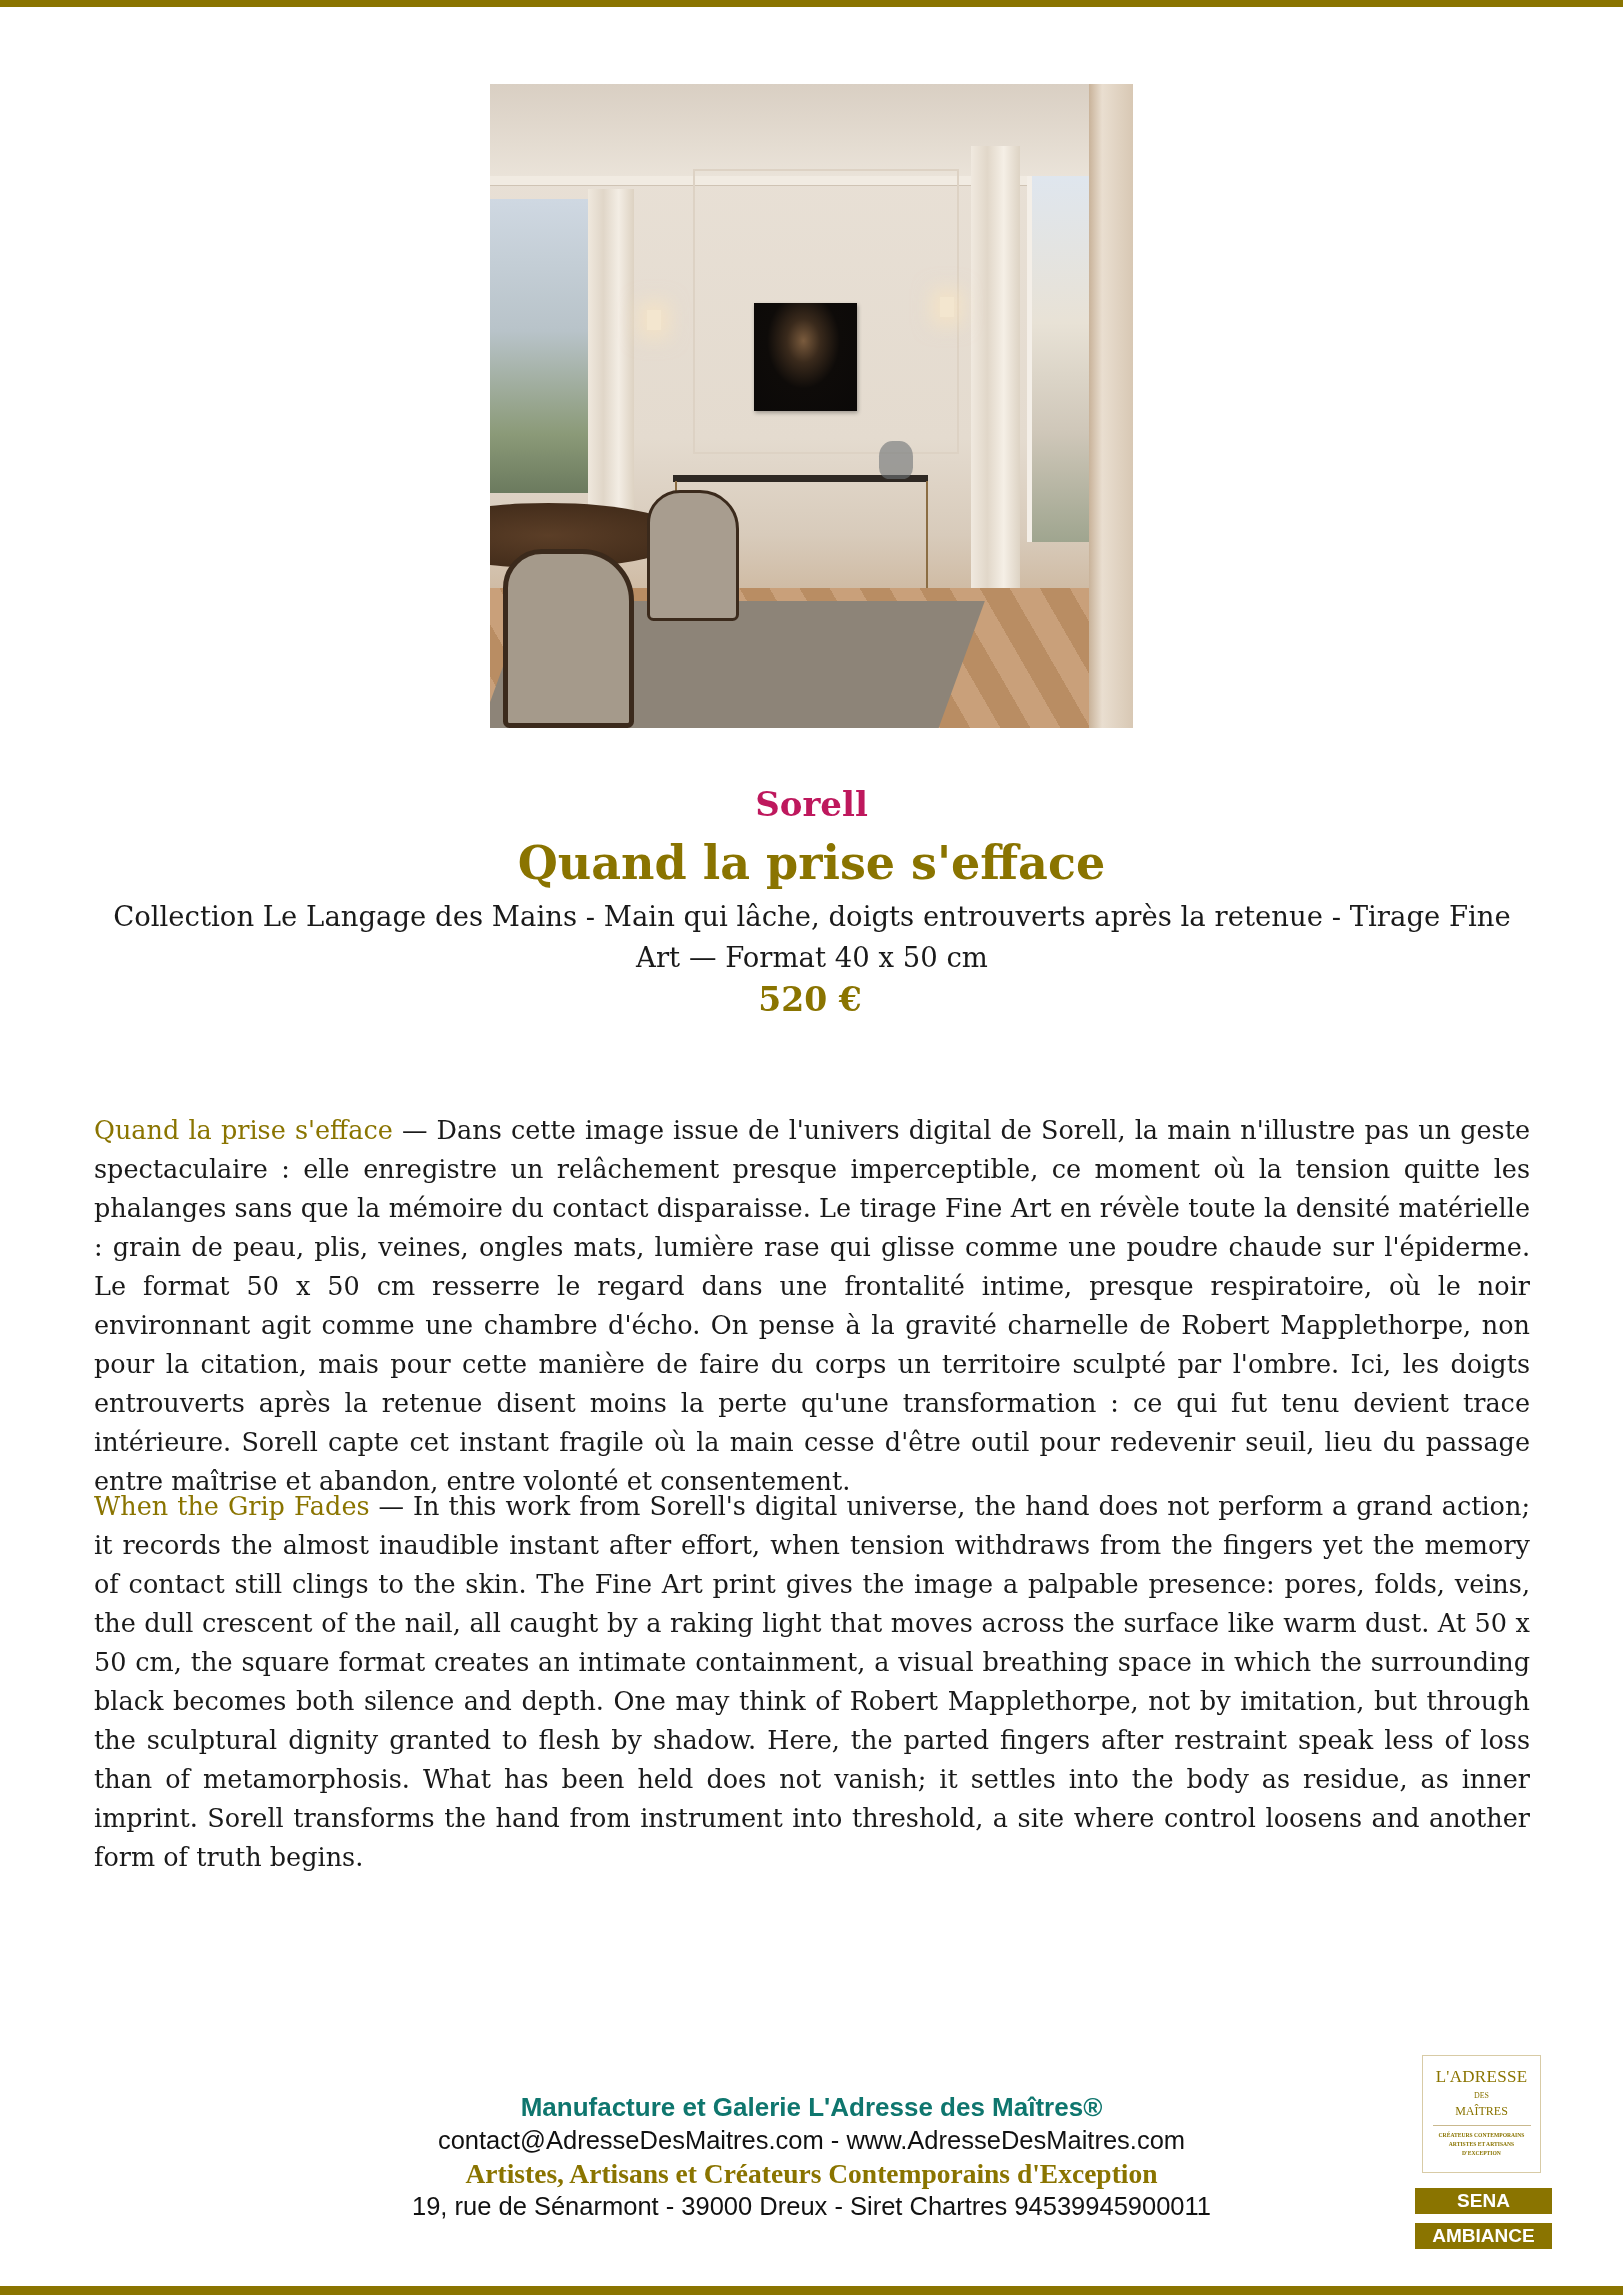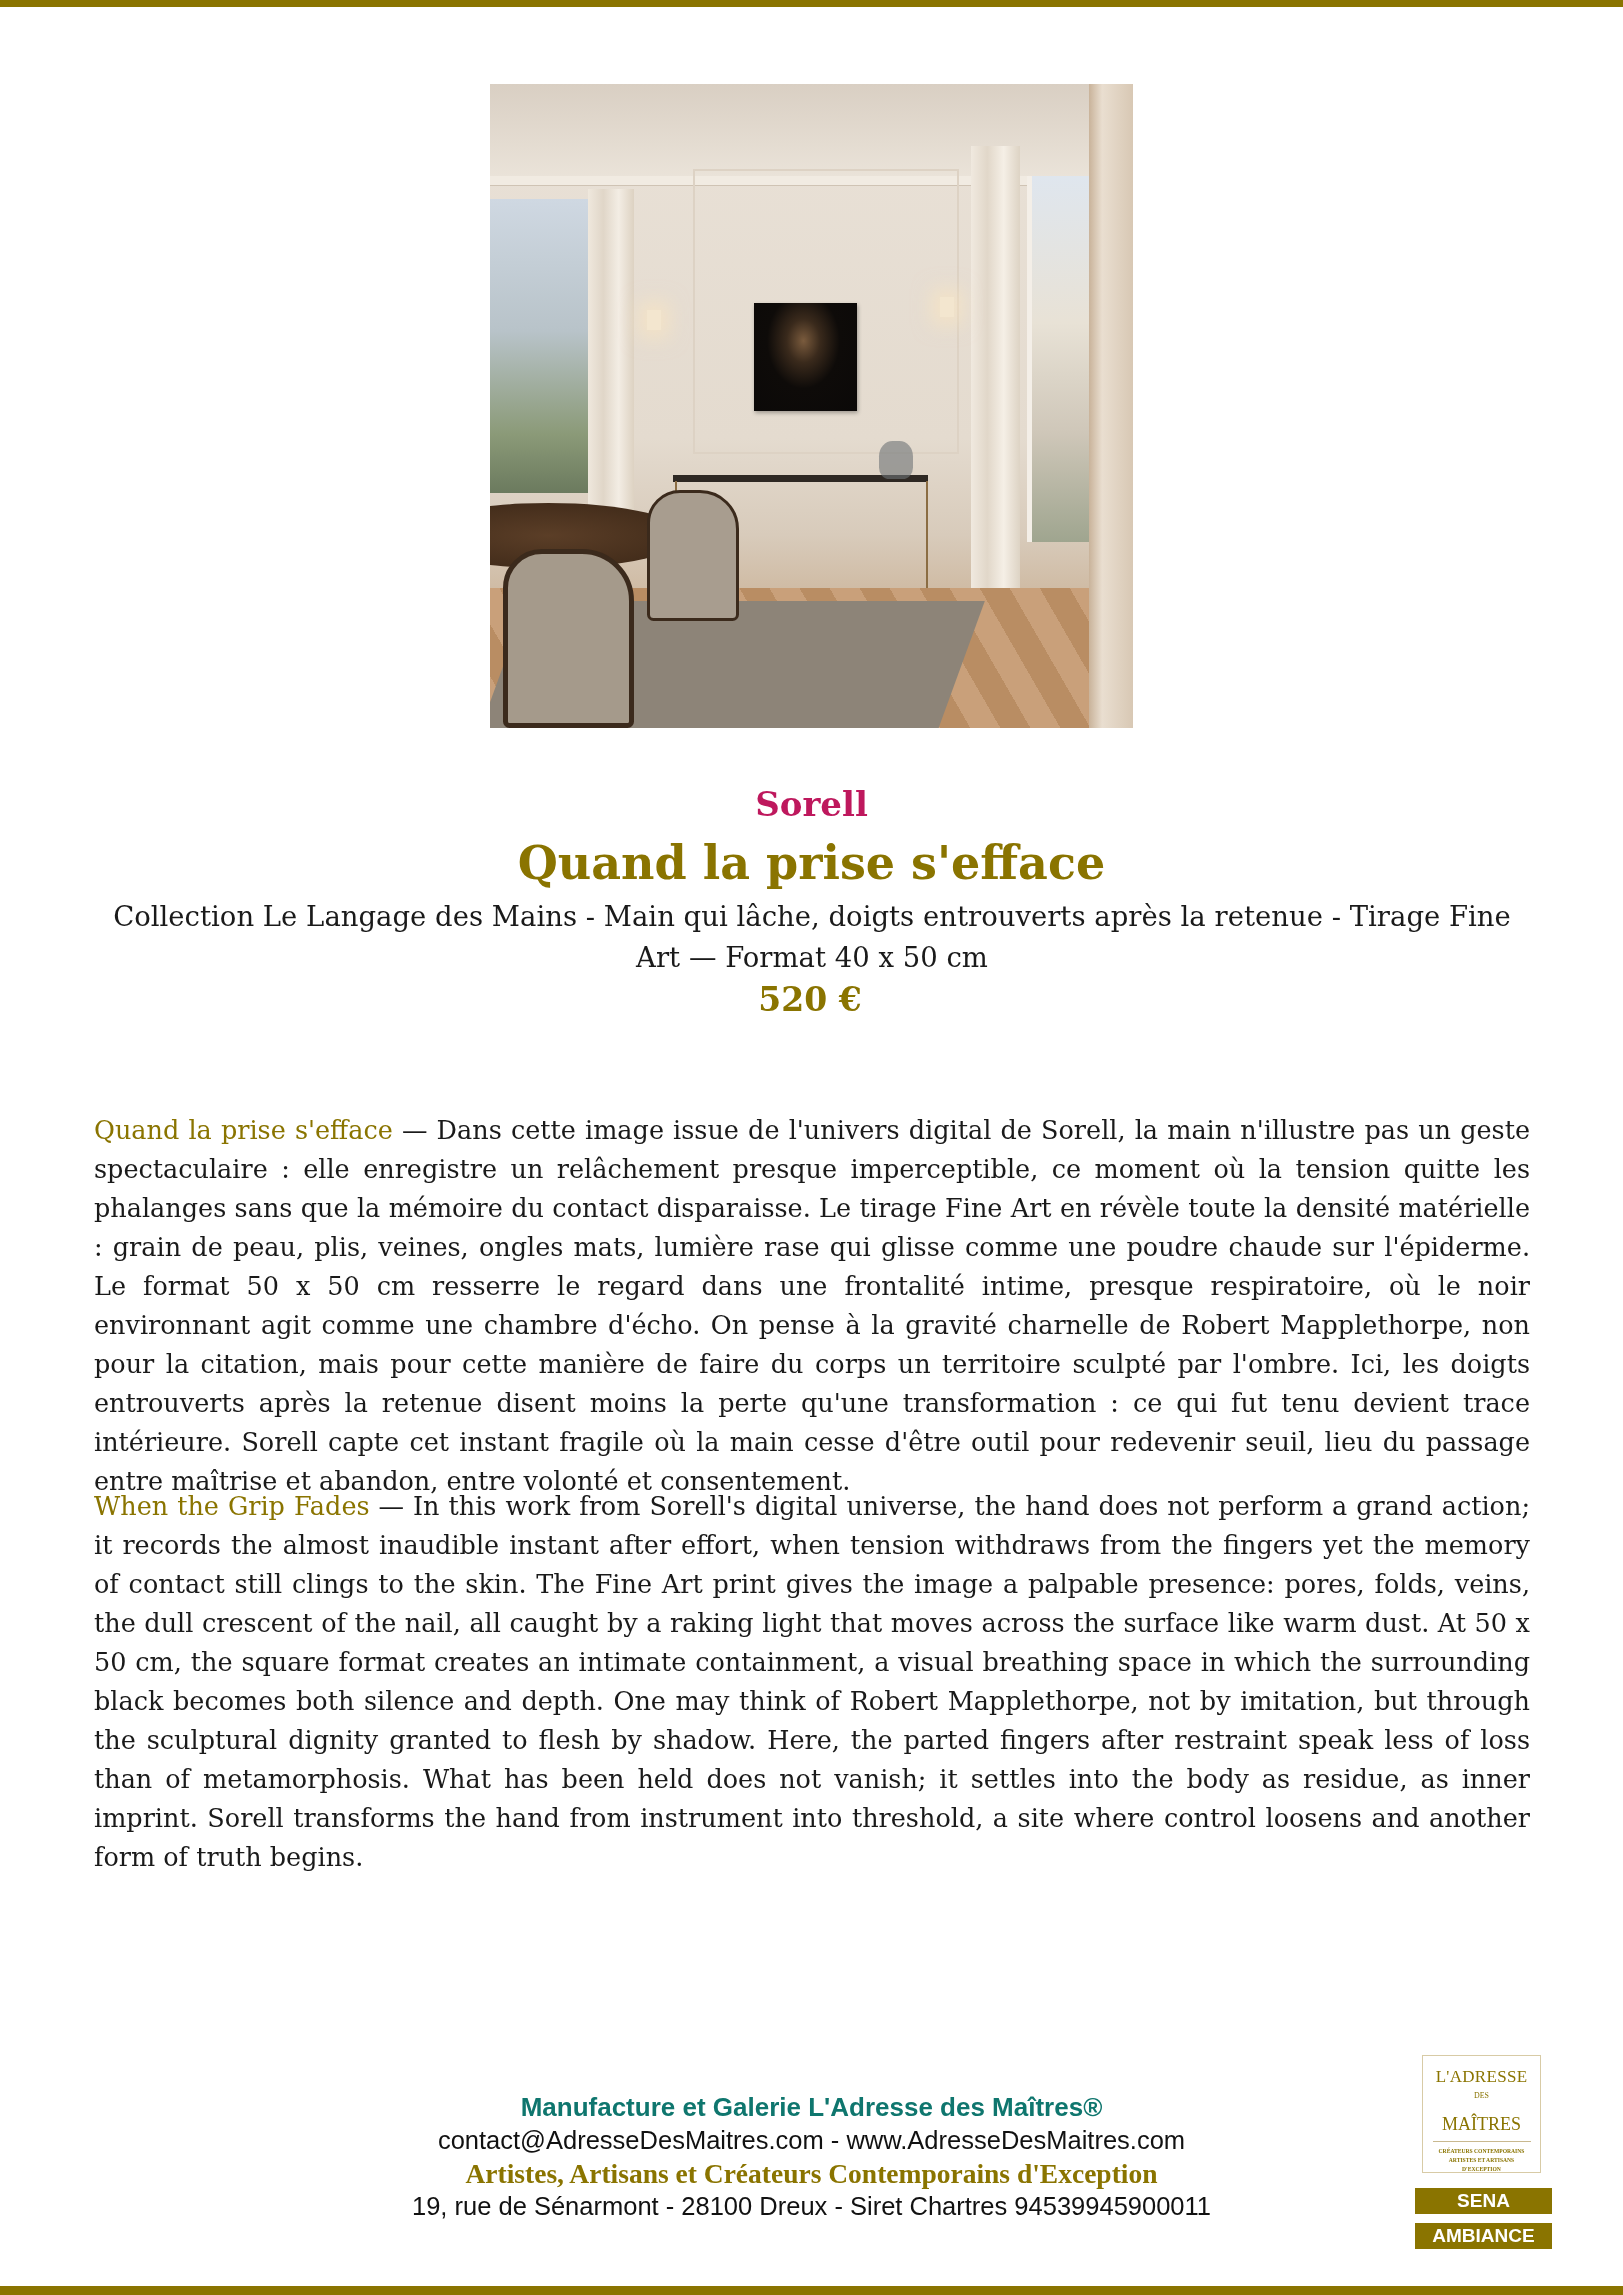--- a/index.html
+++ b/index.html
@@ -42,21 +42,21 @@
 
   .footer { position:absolute; left:0; top:2091px; width:1623px; text-align:center; font-family:"Liberation Sans", sans-serif; }
   .footer .f1 { font-size:26px; font-weight:bold; color:#0f766e; line-height:33px; }
   .footer .f2 { font-size:25.5px; color:#111; line-height:33px; }
   .footer .f3 { font-size:27.5px; font-weight:bold; color:#8a7400; line-height:33px;font-family:Liberation Serif, serif; }
   .footer .f4 { font-size:25.5px; color:#111; line-height:33px; }
 
   .logo { position:absolute; left:1422px; top:2055px; width:119px; height:118px; border:1.3px solid #d8cba6; box-sizing:border-box; text-align:center; font-family:"Liberation Serif", serif; color:#8a7400; }
   .logo .l1 { font-size:17px; margin-top:11px; letter-spacing:0.3px; }
   .logo .l2 { font-size:7.9px; margin-top:3.9px; }
-  .logo .l3 { font-size:18px; margin-top:14px; }
+  .logo .l3 { font-size:12px; margin-top:4px; }
   .logo .sep { width:98px; height:0.7px; background:#c9b98f; margin:6.5px auto 4.6px auto; }
   .logo .l4 { font-size:5.6px; line-height:9.2px; font-weight:bold; }
   .badge { position:absolute; left:1415px; width:137px; height:25.5px; background:#8a7400; color:#fff; font-family:"Liberation Sans", sans-serif; font-weight:bold; font-size:19px; text-align:center; line-height:25.5px; }
   .badge-sena { top:2188px; }
   .badge-amb { top:2223px; }
 </style>
 </head>
 <body>
 
 <div class="rule-top"></div>
@@ -89,21 +89,21 @@
 <div class="price">520 €</div>
 
 <p class="desc desc-fr"><span class="lead">Quand la prise s'efface</span><span> — Dans cette image issue de l'univers digital de Sorell, la main n'illustre pas un geste spectaculaire : elle enregistre un relâchement presque imperceptible, ce moment où la tension quitte les phalanges sans que la mémoire du contact disparaisse. Le tirage Fine Art en révèle toute la densité matérielle : grain de peau, plis, veines, ongles mats, lumière rase qui glisse comme une poudre chaude sur l'épiderme. Le format 50 x 50 cm resserre le regard dans une frontalité intime, presque respiratoire, où le noir environnant agit comme une chambre d'écho. On pense à la gravité charnelle de Robert Mapplethorpe, non pour la citation, mais pour cette manière de faire du corps un territoire sculpté par l'ombre. Ici, les doigts entrouverts après la retenue disent moins la perte qu'une transformation : ce qui fut tenu devient trace intérieure. Sorell capte cet instant fragile où la main cesse d'être outil pour redevenir seuil, lieu du passage entre maîtrise et abandon, entre volonté et consentement.</span></p>
 
 <p class="desc desc-en"><span class="lead">When the Grip Fades</span><span> — In this work from Sorell's digital universe, the hand does not perform a grand action; it records the almost inaudible instant after effort, when tension withdraws from the fingers yet the memory of contact still clings to the skin. The Fine Art print gives the image a palpable presence: pores, folds, veins, the dull crescent of the nail, all caught by a raking light that moves across the surface like warm dust. At 50 x 50 cm, the square format creates an intimate containment, a visual breathing space in which the surrounding black becomes both silence and depth. One may think of Robert Mapplethorpe, not by imitation, but through the sculptural dignity granted to flesh by shadow. Here, the parted fingers after restraint speak less of loss than of metamorphosis. What has been held does not vanish; it settles into the body as residue, as inner imprint. Sorell transforms the hand from instrument into threshold, a site where control loosens and another form of truth begins.</span></p>
 
 <div class="footer">
   <div class="f1">Manufacture et Galerie L'Adresse des Maîtres®</div>
   <div class="f2">contact@AdresseDesMaitres.com - www.AdresseDesMaitres.com</div>
   <div class="f3">Artistes, Artisans et Créateurs Contemporains d'Exception</div>
-  <div class="f4">19, rue de Sénarmont - 28100 Dreux - Siret Chartres 94539945900011</div>
+  <div class="f4">19, rue de Sénarmont - 39000 Dreux - Siret Chartres 94539945900011</div>
 </div>
 
 <div class="logo">
   <div class="l1">L'ADRESSE</div>
   <div class="l2">DES</div>
   <div class="l3">MAÎTRES</div>
   <div class="sep"></div>
   <div class="l4">CRÉATEURS CONTEMPORAINS</div>
   <div class="l4">ARTISTES ET ARTISANS</div>
   <div class="l4">D'EXCEPTION</div>

